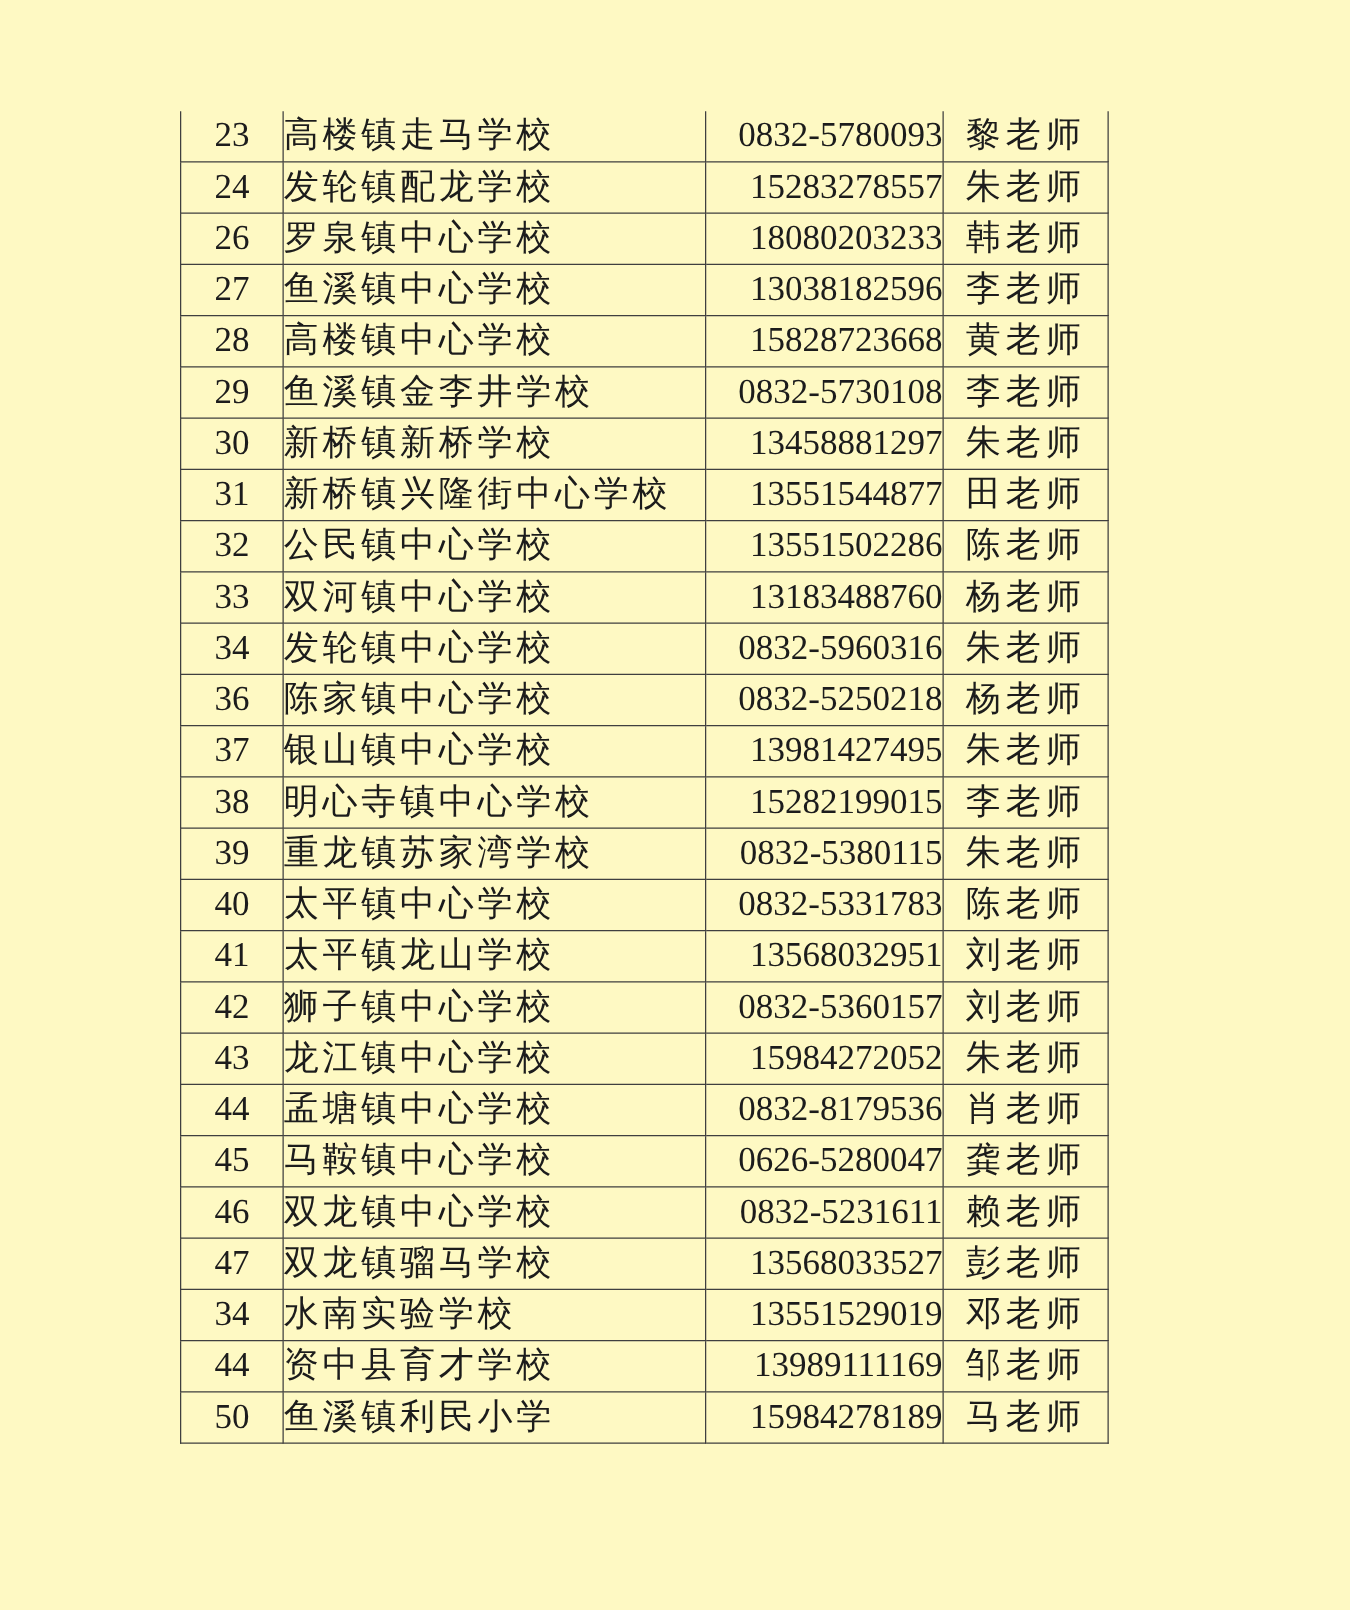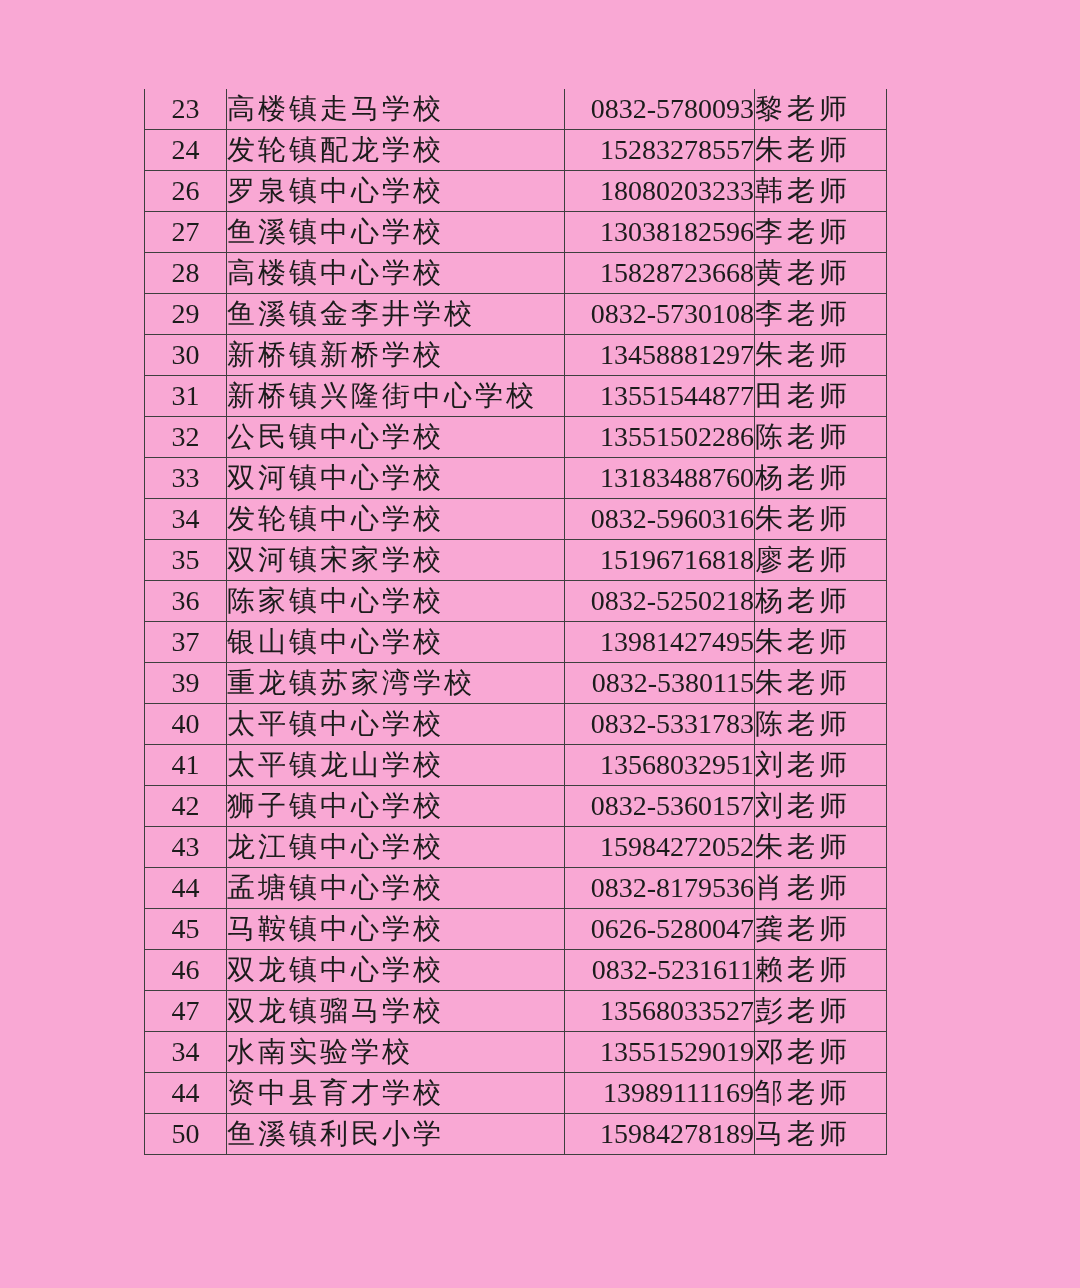--- a/index.html
+++ b/index.html
@@ -4,21 +4,21 @@
 <style>
   html, body {
     margin: 0;
     padding: 0;
     background: #ffffff;
   }
   .page {
     position: relative;
     width: 1080px;
     height: 1288px;
-    background: #f9a8d4;
+    background: #fef9c3;
     overflow: hidden;
     font-family: "Liberation Serif", "DejaVu Serif", serif;
     color: #1c1c1c;
   }
   .table-wrap {
     position: absolute;
     left: 144px;
     top: 89px;
     width: 738px;
   }
@@ -50,21 +50,21 @@
     text-align: left;
     padding-left: 12px;
     letter-spacing: 3px;
   }
   td.col-phone {
     width: 189px;
     text-align: right;
   }
   td.col-contact {
     width: 131px;
-    text-align: left;
+    text-align: center;
     letter-spacing: 4px;
   }
 </style>
 </head>
 <body>
 
 <div class="page">
   <div class="table-wrap">
     <table class="contact-table">
       <tbody>
@@ -128,36 +128,36 @@
             <td class="col-phone">13183488760</td>
             <td class="col-contact">杨老师</td>
           </tr>
           <tr>
             <td class="col-no">34</td>
             <td class="col-school">发轮镇中心学校</td>
             <td class="col-phone">0832-5960316</td>
             <td class="col-contact">朱老师</td>
           </tr>
           <tr>
-            <td class="col-no">35</td>
-            <td class="col-school">双河镇宋家学校</td>
-            <td class="col-phone">15196716818</td>
-            <td class="col-contact">廖老师</td>
-          </tr>
-          <tr>
             <td class="col-no">36</td>
             <td class="col-school">陈家镇中心学校</td>
             <td class="col-phone">0832-5250218</td>
             <td class="col-contact">杨老师</td>
           </tr>
           <tr>
             <td class="col-no">37</td>
             <td class="col-school">银山镇中心学校</td>
             <td class="col-phone">13981427495</td>
             <td class="col-contact">朱老师</td>
+          </tr>
+          <tr>
+            <td class="col-no">38</td>
+            <td class="col-school">明心寺镇中心学校</td>
+            <td class="col-phone">15282199015</td>
+            <td class="col-contact">李老师</td>
           </tr>
           <tr>
             <td class="col-no">39</td>
             <td class="col-school">重龙镇苏家湾学校</td>
             <td class="col-phone">0832-5380115</td>
             <td class="col-contact">朱老师</td>
           </tr>
           <tr>
             <td class="col-no">40</td>
             <td class="col-school">太平镇中心学校</td>

